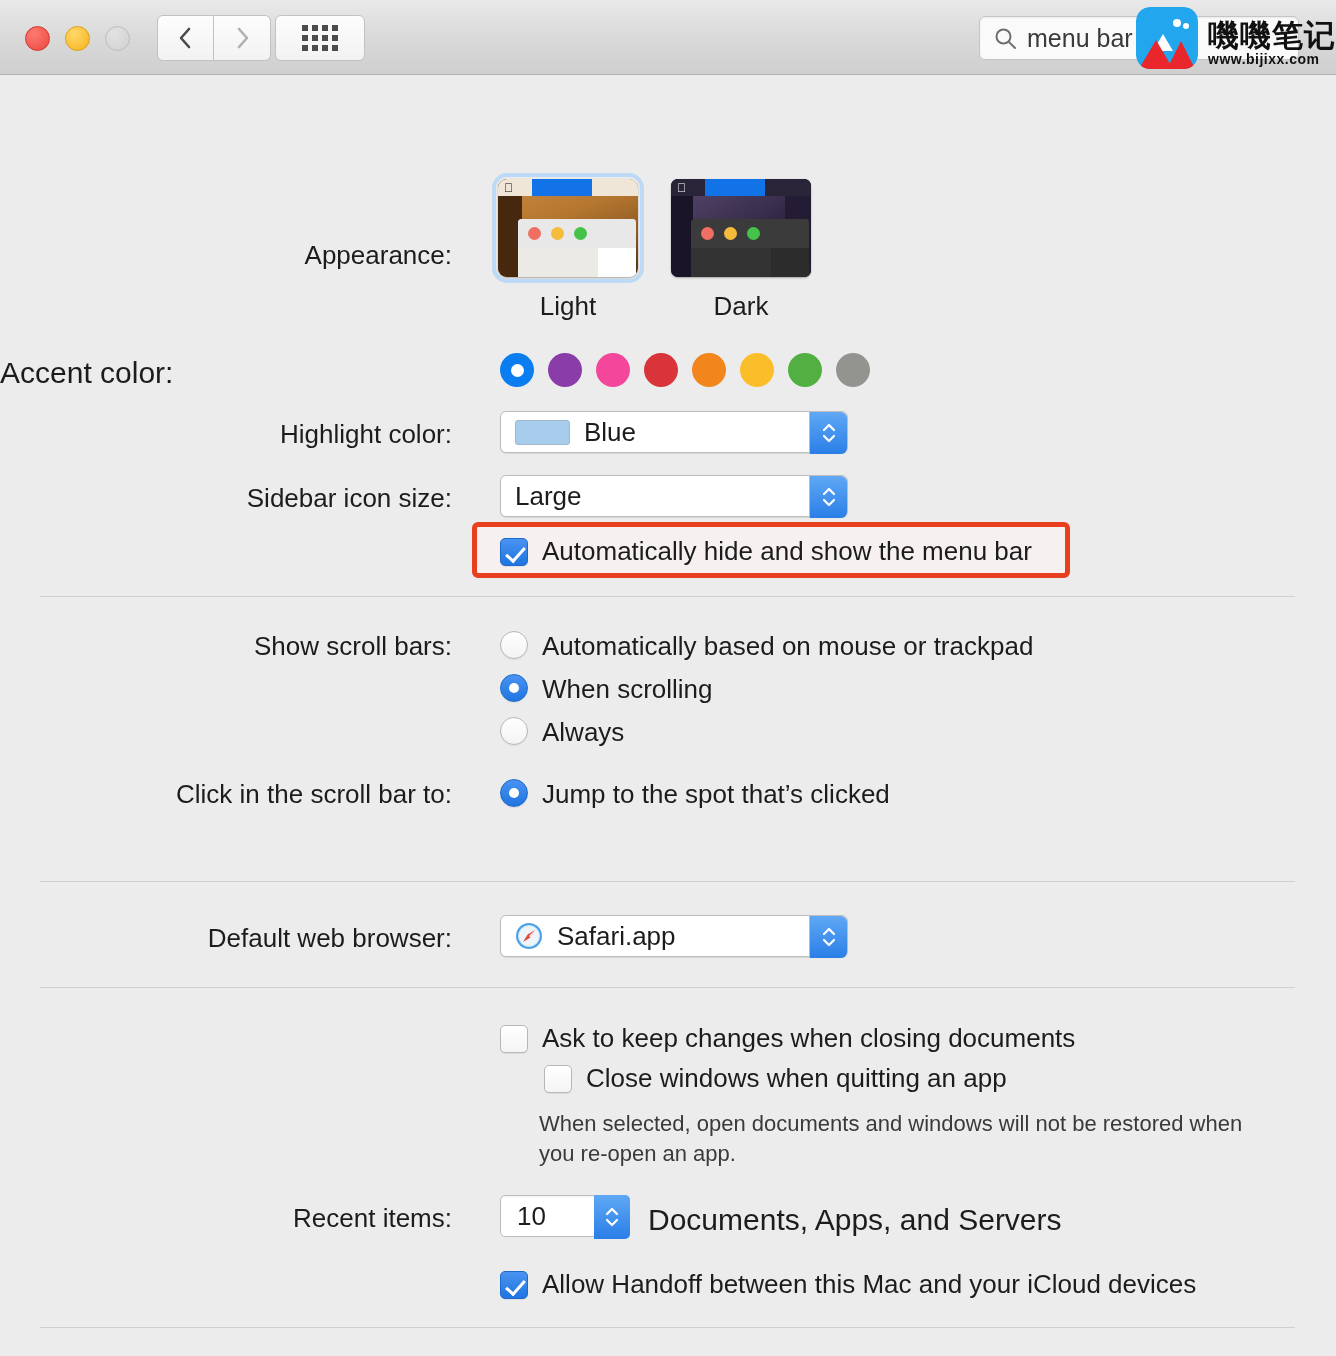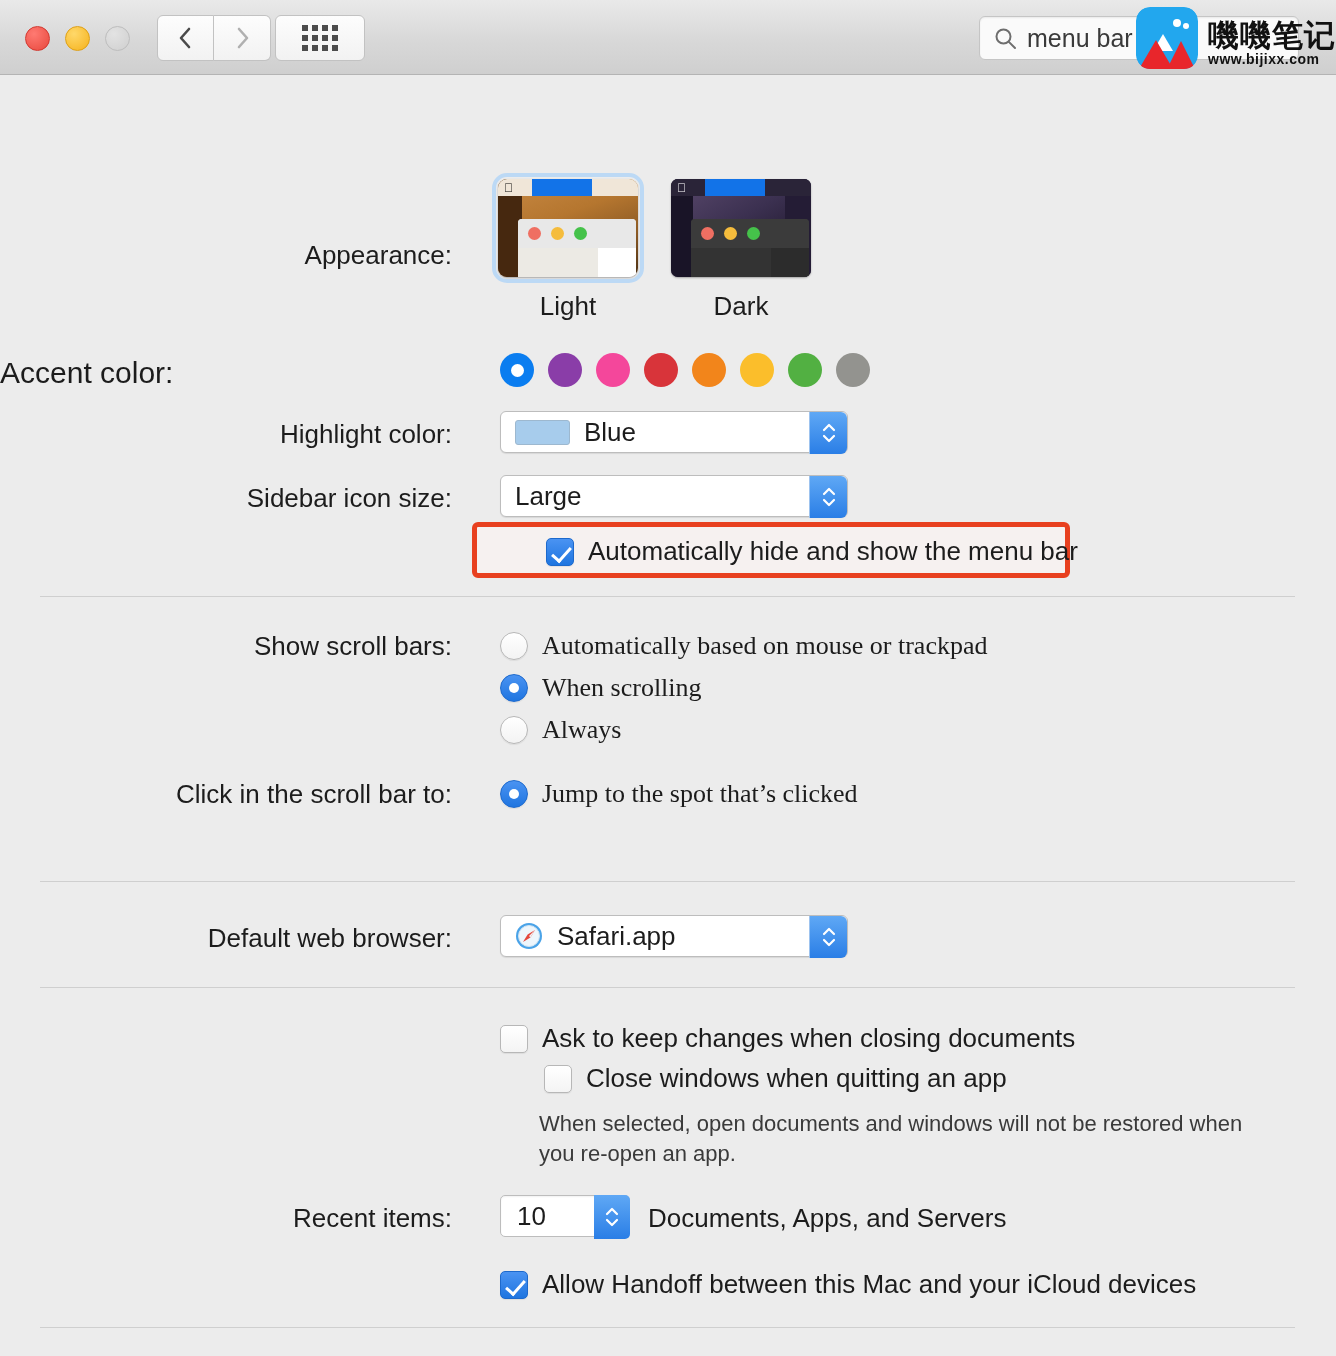--- a/index.html
+++ b/index.html
@@ -142,21 +142,21 @@
     border: 1px solid #b7b7b7; background: linear-gradient(to bottom,#ffffff,#f3f3f3);
     box-shadow: 0 1px 1px rgba(0,0,0,.07); position: relative; cursor: pointer;
   }
   .radio.on {
     background: linear-gradient(to bottom,#4a93f2,#1f75e0); border: 1px solid #1d69cc;
   }
   .radio.on::after {
     content: ""; position: absolute; left: 50%; top: 50%; width: 10px; height: 10px;
     margin: -5px 0 0 -5px; background: #fff; border-radius: 50%;
   }
-  .rrow { display: flex; align-items: center; margin-bottom: 12px; font-family: Liberation Serif, serif; }
+  .rrow { display: flex; margin-bottom: 12px; }
   .rlabel { font-size: 26px; color: #1c1c1c; margin-left: 14px; }
 
   .divider { position: absolute; left: 40px; width: 1255px; height: 1px; background: #cfcfcf; }
 
   .grouplabel { position: absolute; width: 470px; text-align: right; padding-right: 18px; font-size: 26px; color:#1c1c1c; }
 
   .helptext {
     position: absolute; left: 539px; font-size: 22px; color: #3a3a3a; line-height: 1.35; width: 720px;
   }
 
@@ -321,21 +321,21 @@
             <polyline points="3,7 8,2 13,7" fill="none" stroke="#fff" stroke-width="2.2" stroke-linecap="round" stroke-linejoin="round"></polyline>
           </svg>
           <svg width="16" height="10" viewBox="0 0 16 10">
             <polyline points="3,3 8,8 13,3" fill="none" stroke="#fff" stroke-width="2.2" stroke-linecap="round" stroke-linejoin="round"></polyline>
           </svg>
         </span>
       </div>
     </div>
 
     <div class="hlbox"></div>
-    <div class="cbrow" style="position:absolute;left:500px;top:461px;margin-left:46px;">
+    <div class="cbrow" style="position:absolute;left:500px;top:461px;">
       <span class="cbox on"></span>
       <span class="cblabel">Automatically hide and show the menu bar</span>
     </div>
 
     <div class="divider" style="top:521px;"></div>
 
     <div class="grouplabel" style="left:0;top:556px;">Show scroll bars:</div>
     <div style="position:absolute;left:500px;top:556px;">
       <div class="rrow">
         <span class="radio"></span>
@@ -400,21 +400,21 @@
       <span class="nval">10</span>
       <span class="numstep">
         <svg width="16" height="10" viewBox="0 0 16 10">
           <polyline points="3,7 8,2 13,7" fill="none" stroke="#fff" stroke-width="2.2" stroke-linecap="round" stroke-linejoin="round"></polyline>
         </svg>
         <svg width="16" height="10" viewBox="0 0 16 10">
           <polyline points="3,3 8,8 13,3" fill="none" stroke="#fff" stroke-width="2.2" stroke-linecap="round" stroke-linejoin="round"></polyline>
         </svg>
       </span>
     </div>
-    <div style="position:absolute;left:648px;top:1128px;font-size:26px;color:#1c1c1c;">Documents, Apps, and Servers</div>
+    <div style="position:absolute;left:648px;top:1128px;font-size:30px;color:#1c1c1c;">Documents, Apps, and Servers</div>
 
     <div class="cbrow" style="position:absolute;left:500px;top:1194px;">
       <span class="cbox on"></span>
       <span class="cblabel">Allow Handoff between this Mac and your iCloud devices</span>
     </div>
 
     <div class="divider" style="top:1252px;"></div>
 
     <div class="watermark">
       <div class="wm-logo">

